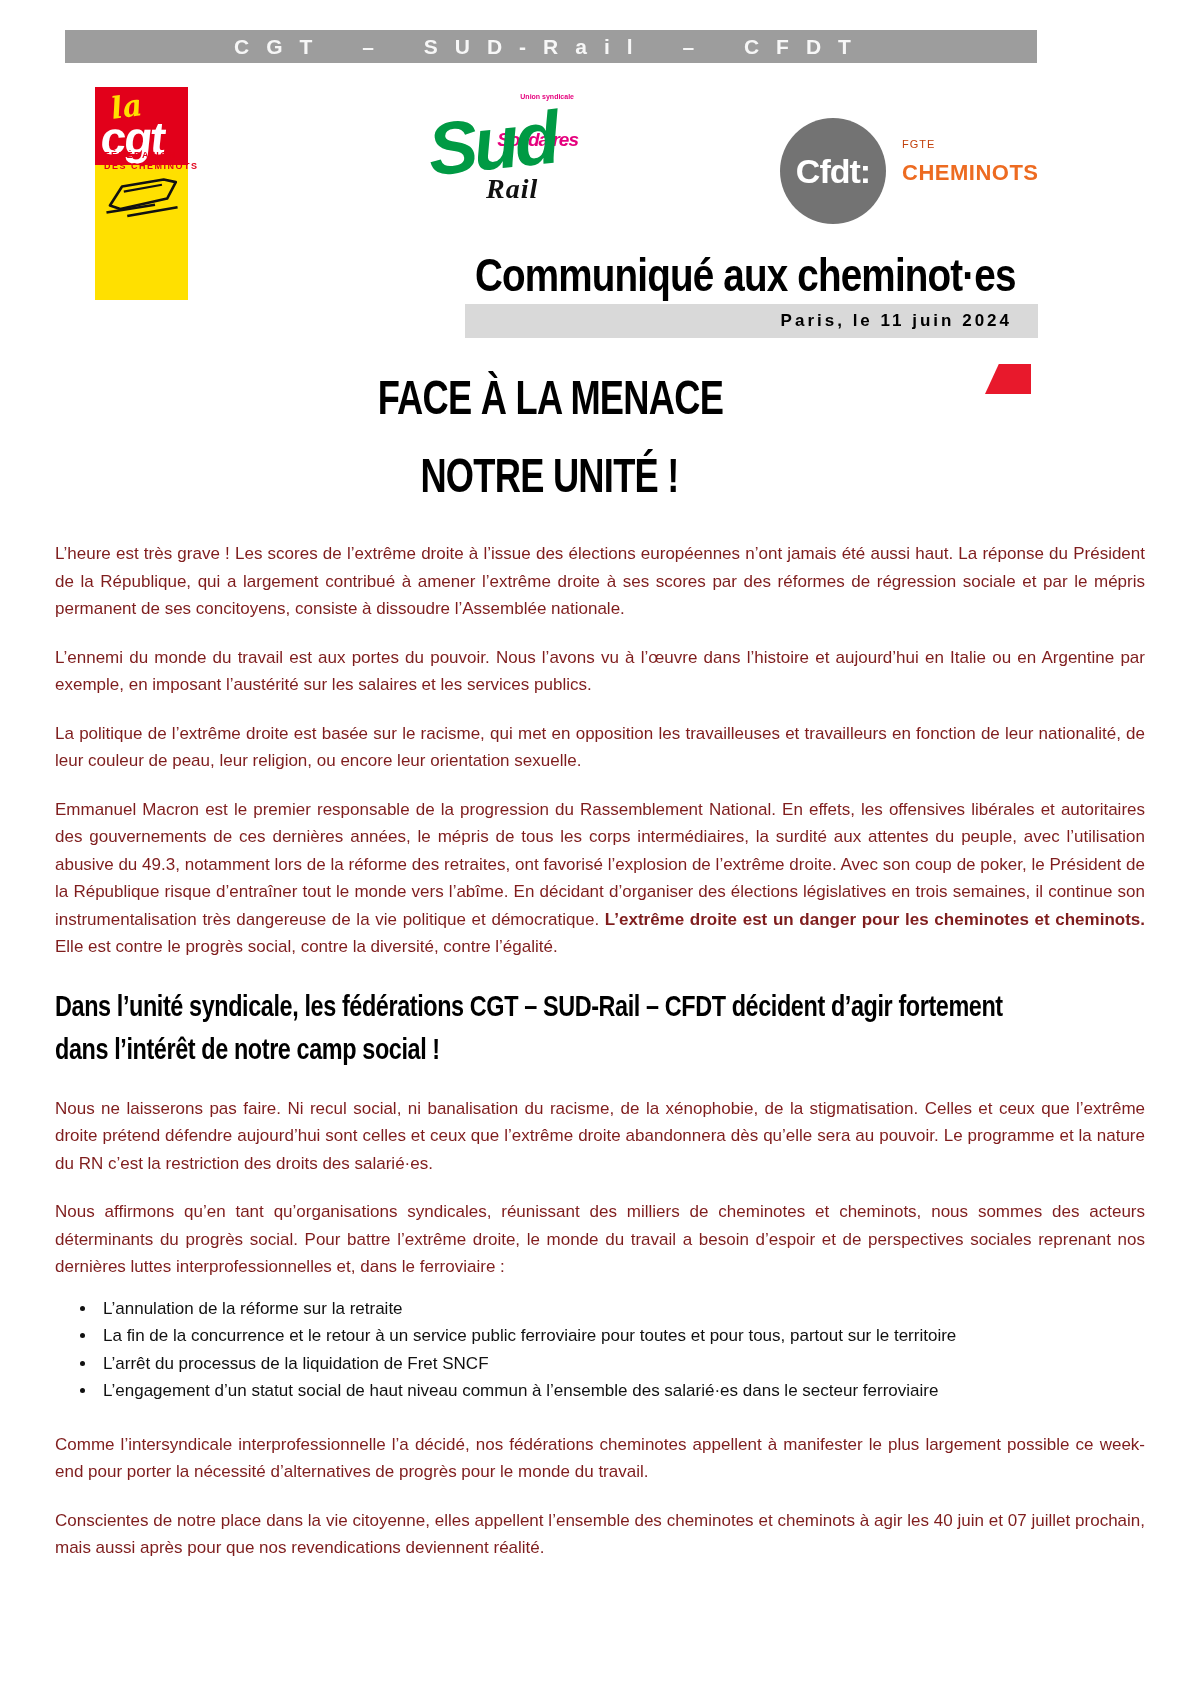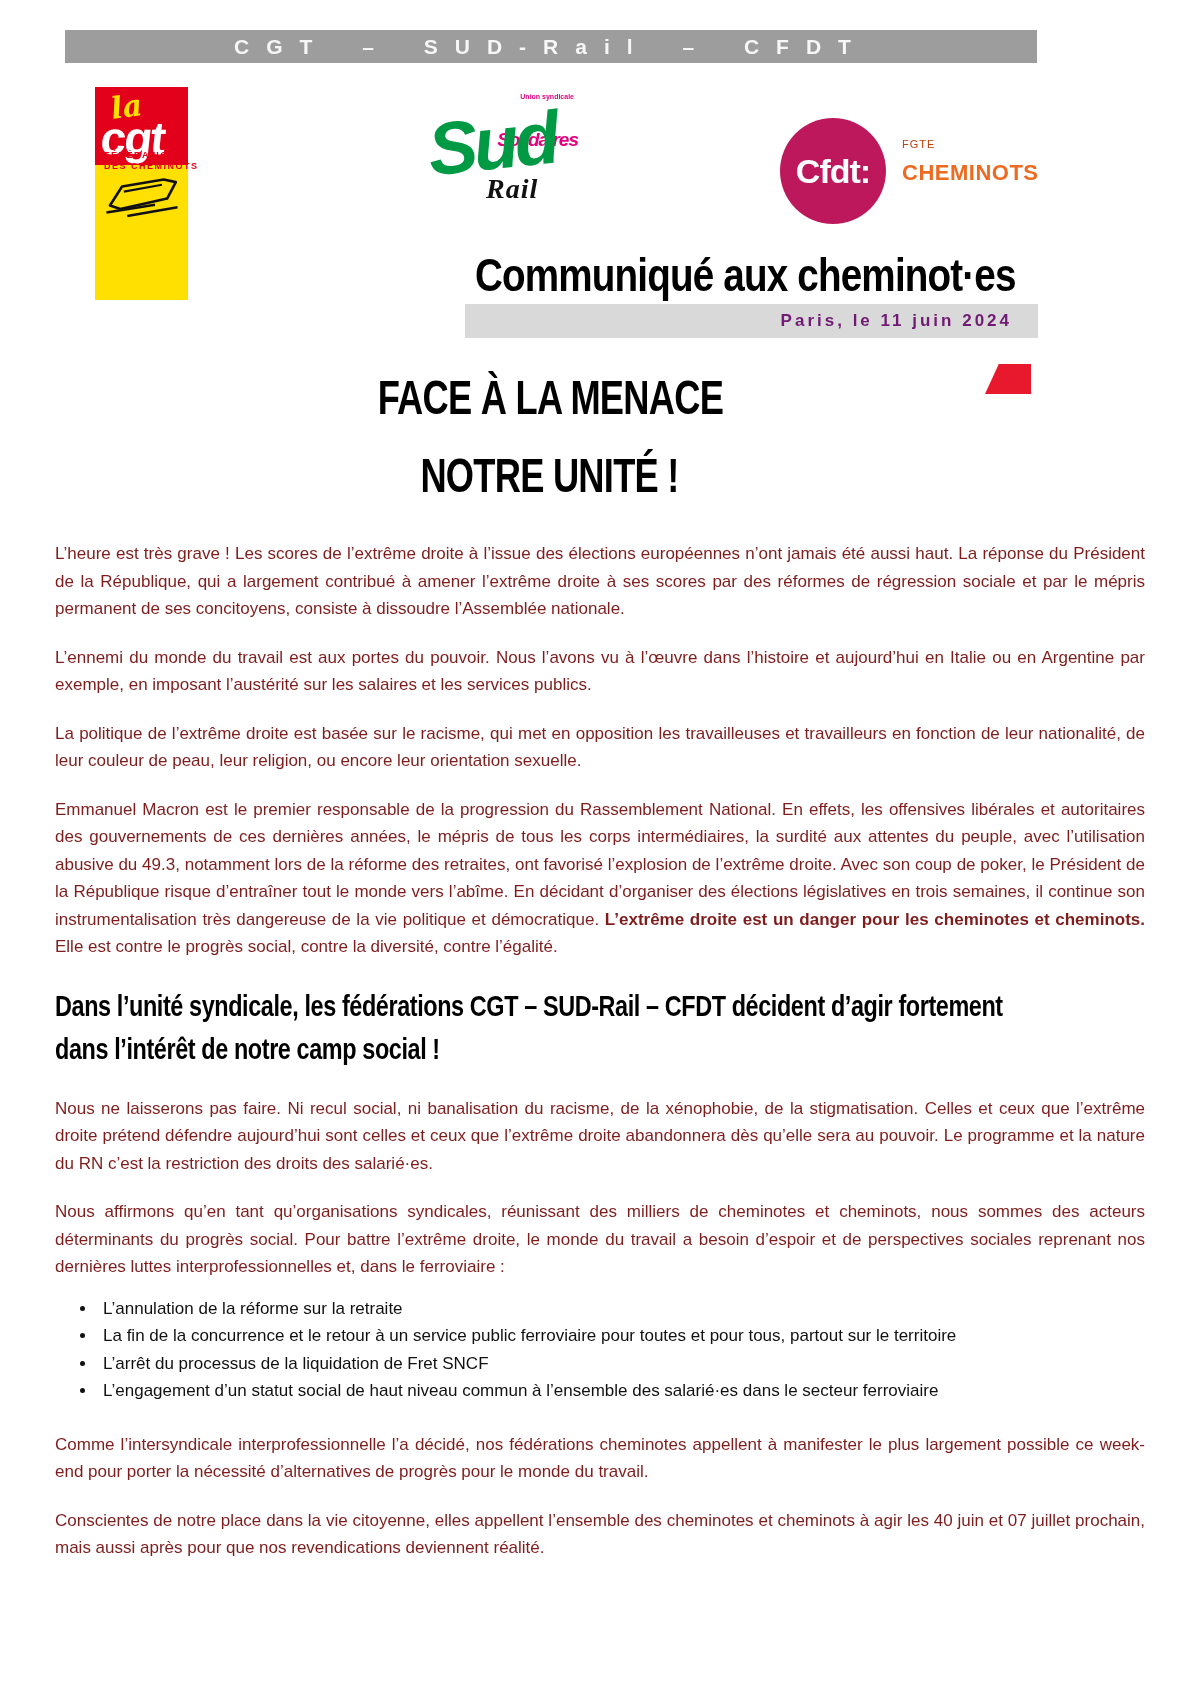--- a/index.html
+++ b/index.html
@@ -29,32 +29,32 @@
   .sud-solidaires{position:absolute;right:2px;top:15px;color:#e5007d;font-size:19px;font-weight:bold;
                   font-style:italic;letter-spacing:-1px;margin-top:21px;}
   .sud-word{position:absolute;left:0px;top:14px;color:#009a44;font-size:74px;font-weight:bold;
             font-style:italic;letter-spacing:-4px;transform:rotate(-6deg);line-height:74px;}
   .sud-rail{position:absolute;left:58px;top:80px;color:#111;font-size:28px;font-weight:bold;
             font-style:italic;letter-spacing:1px;font-family:Liberation Serif, serif;}
 
   
   .cfdt-logo{position:absolute;left:780px;top:118px;width:260px;height:110px;}
   .cfdt-circle{position:absolute;left:0;top:0;width:106px;height:106px;border-radius:50%;
-               background:#be185d;display:flex;align-items:center;justify-content:center;}
+               background:#737373;display:flex;align-items:center;justify-content:center;}
   .cfdt-acronym{color:#fff;font-size:34px;font-weight:bold;letter-spacing:-1px;}
   .cfdt-fgte{position:absolute;left:122px;top:20px;color:#c2410c;font-size:11px;font-weight:normal;letter-spacing:1px;}
   .cfdt-cheminots{position:absolute;left:122px;top:42px;color:#ed6b21;font-size:22px;font-weight:800;letter-spacing:0.5px;}
 
   
   .communique{position:absolute;right:184px;top:248px;white-space:nowrap;}
   .communique span{display:inline-block;font-size:46px;font-weight:bold;color:#000;letter-spacing:-1px;
                    transform:scaleX(0.84);transform-origin:right center;}
   .datebar{position:absolute;left:465px;top:304px;width:573px;height:34px;background:#d9d9d9;
            display:flex;align-items:center;justify-content:flex-end;}
-  .datebar span{font-size:17px;font-weight:bold;letter-spacing:3px;color:#701a75;padding-right:26px;white-space:nowrap;}
+  .datebar span{font-size:17px;font-weight:bold;letter-spacing:3px;color:#000000;padding-right:26px;white-space:nowrap;}
   .red-flag{position:absolute;left:985px;top:364px;width:46px;height:30px;background:#e8192c;
             clip-path:polygon(30% 0,100% 0,100% 100%,0 100%);}
 
   
   .main-title{position:absolute;left:0;top:360px;width:1100px;text-align:center;}
   .main-title .line{display:block;line-height:58px;white-space:nowrap;margin-top:8px;}
   .main-title .line span{display:inline-block;font-size:49px;font-weight:bold;color:#000;
                          letter-spacing:-1px;transform:scaleX(0.74);transform-origin:center;}
 
   

